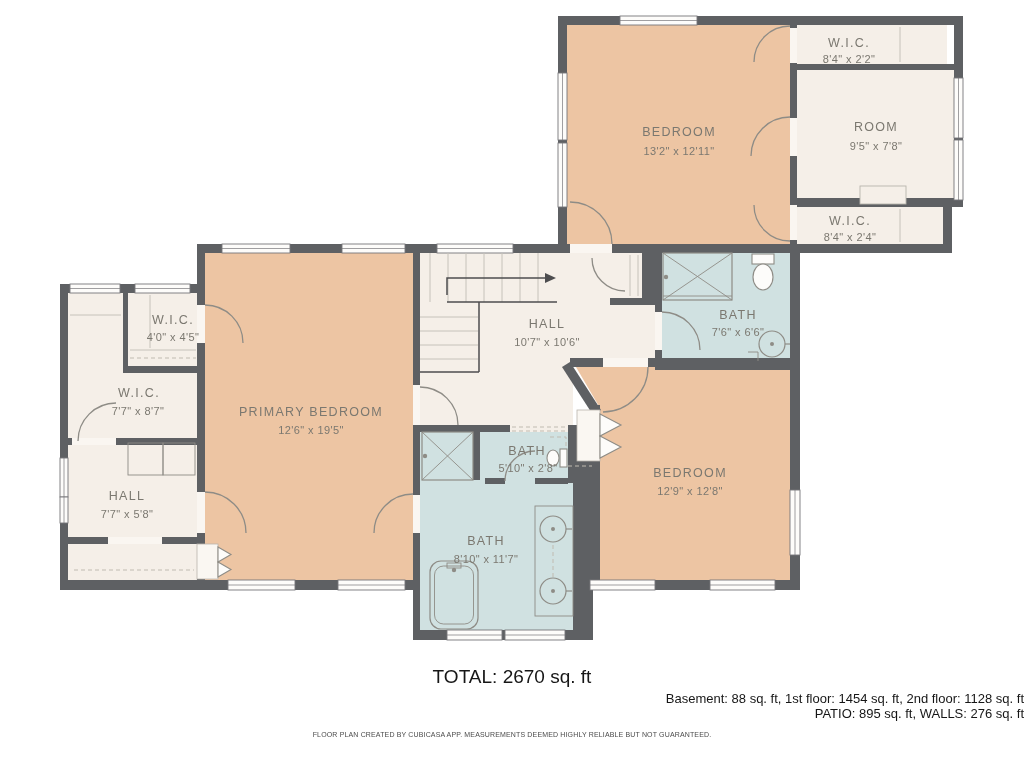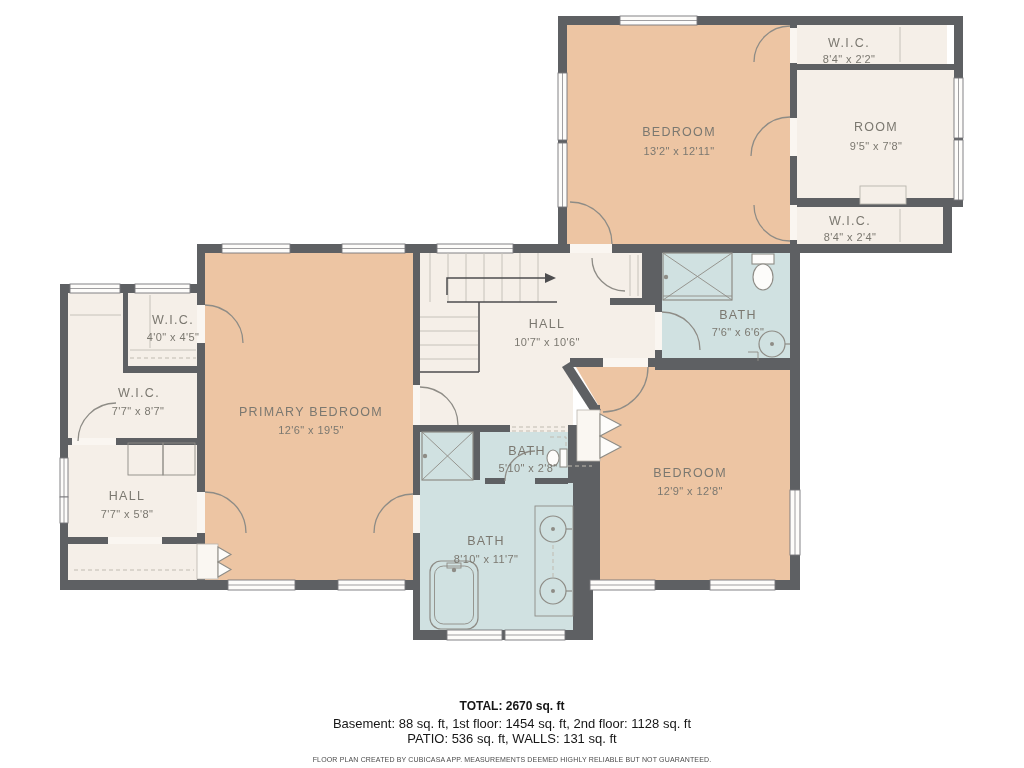--- a/index.html
+++ b/index.html
@@ -15,22 +15,22 @@
   .fx{fill:none;stroke:#8e8c86;stroke-width:1.2;}
   .fxt{fill:none;stroke:#8e8c86;stroke-width:0.9;}
   .fxf{fill:#fdfcfa;stroke:#8e8c86;stroke-width:1.1;}
   .tread{stroke:#c6c2ba;stroke-width:1;}
   .shelf{stroke:#c6c2ba;stroke-width:1;}
   .dark{stroke:#4d4d4f;stroke-width:1.5;fill:none;}
   .dash{stroke:#c0bbb1;stroke-width:1;stroke-dasharray:4 3;fill:none;}
   .rn{font-size:12.5px;font-family:"Liberation Sans",sans-serif;letter-spacing:1.3px;fill:#7b7870;text-anchor:middle;}
   .rd{font-size:11px;font-family:"Liberation Sans",sans-serif;letter-spacing:0.4px;fill:#7b7870;text-anchor:middle;}
   .summary{position:absolute;left:0;top:666px;width:100%;text-align:center;color:#161616;}
-  .summary .t{font-size:12px;font-weight:bold;margin-bottom:3px;margin-top:33px;}
-  .summary .l{font-size:13px;line-height:15px;}
+  .summary .t{font-size:19px;font-weight:normal;margin-bottom:3px;}
+  .summary .l{font-size:13px;line-height:15px;text-align:right;}
   .summary .d{font-size:7px;color:#4b4b4b;margin-top:10px;letter-spacing:0.15px;}
 </style>
 </head>
 <body>
 
 <div class="stage">
 <svg width="1024" height="660" viewBox="0 0 1024 660">
 
   <g>
     <rect class="f-tan" x="567" y="25" width="223" height="219"></rect>
@@ -316,16 +316,16 @@
     <text class="rn" x="139" y="397">W.I.C.</text>
     <text class="rd" x="138" y="415">7'7" x 8'7"</text>
     <text class="rn" x="127" y="500">HALL</text>
     <text class="rd" x="127" y="518">7'7" x 5'8"</text>
   </g>
 </svg>
 
   <div class="summary">
     <div class="t">TOTAL: 2670 sq. ft</div>
     <div class="l">Basement: 88 sq. ft, 1st floor: 1454 sq. ft, 2nd floor: 1128 sq. ft</div>
-    <div class="l">PATIO: 536 sq. ft, WALLS: 131 sq. ft</div>
+    <div class="l">PATIO: 895 sq. ft, WALLS: 276 sq. ft</div>
     <div class="d">FLOOR PLAN CREATED BY CUBICASA APP. MEASUREMENTS DEEMED HIGHLY RELIABLE BUT NOT GUARANTEED.</div>
   </div>
 </div>
 
 </body></html>

